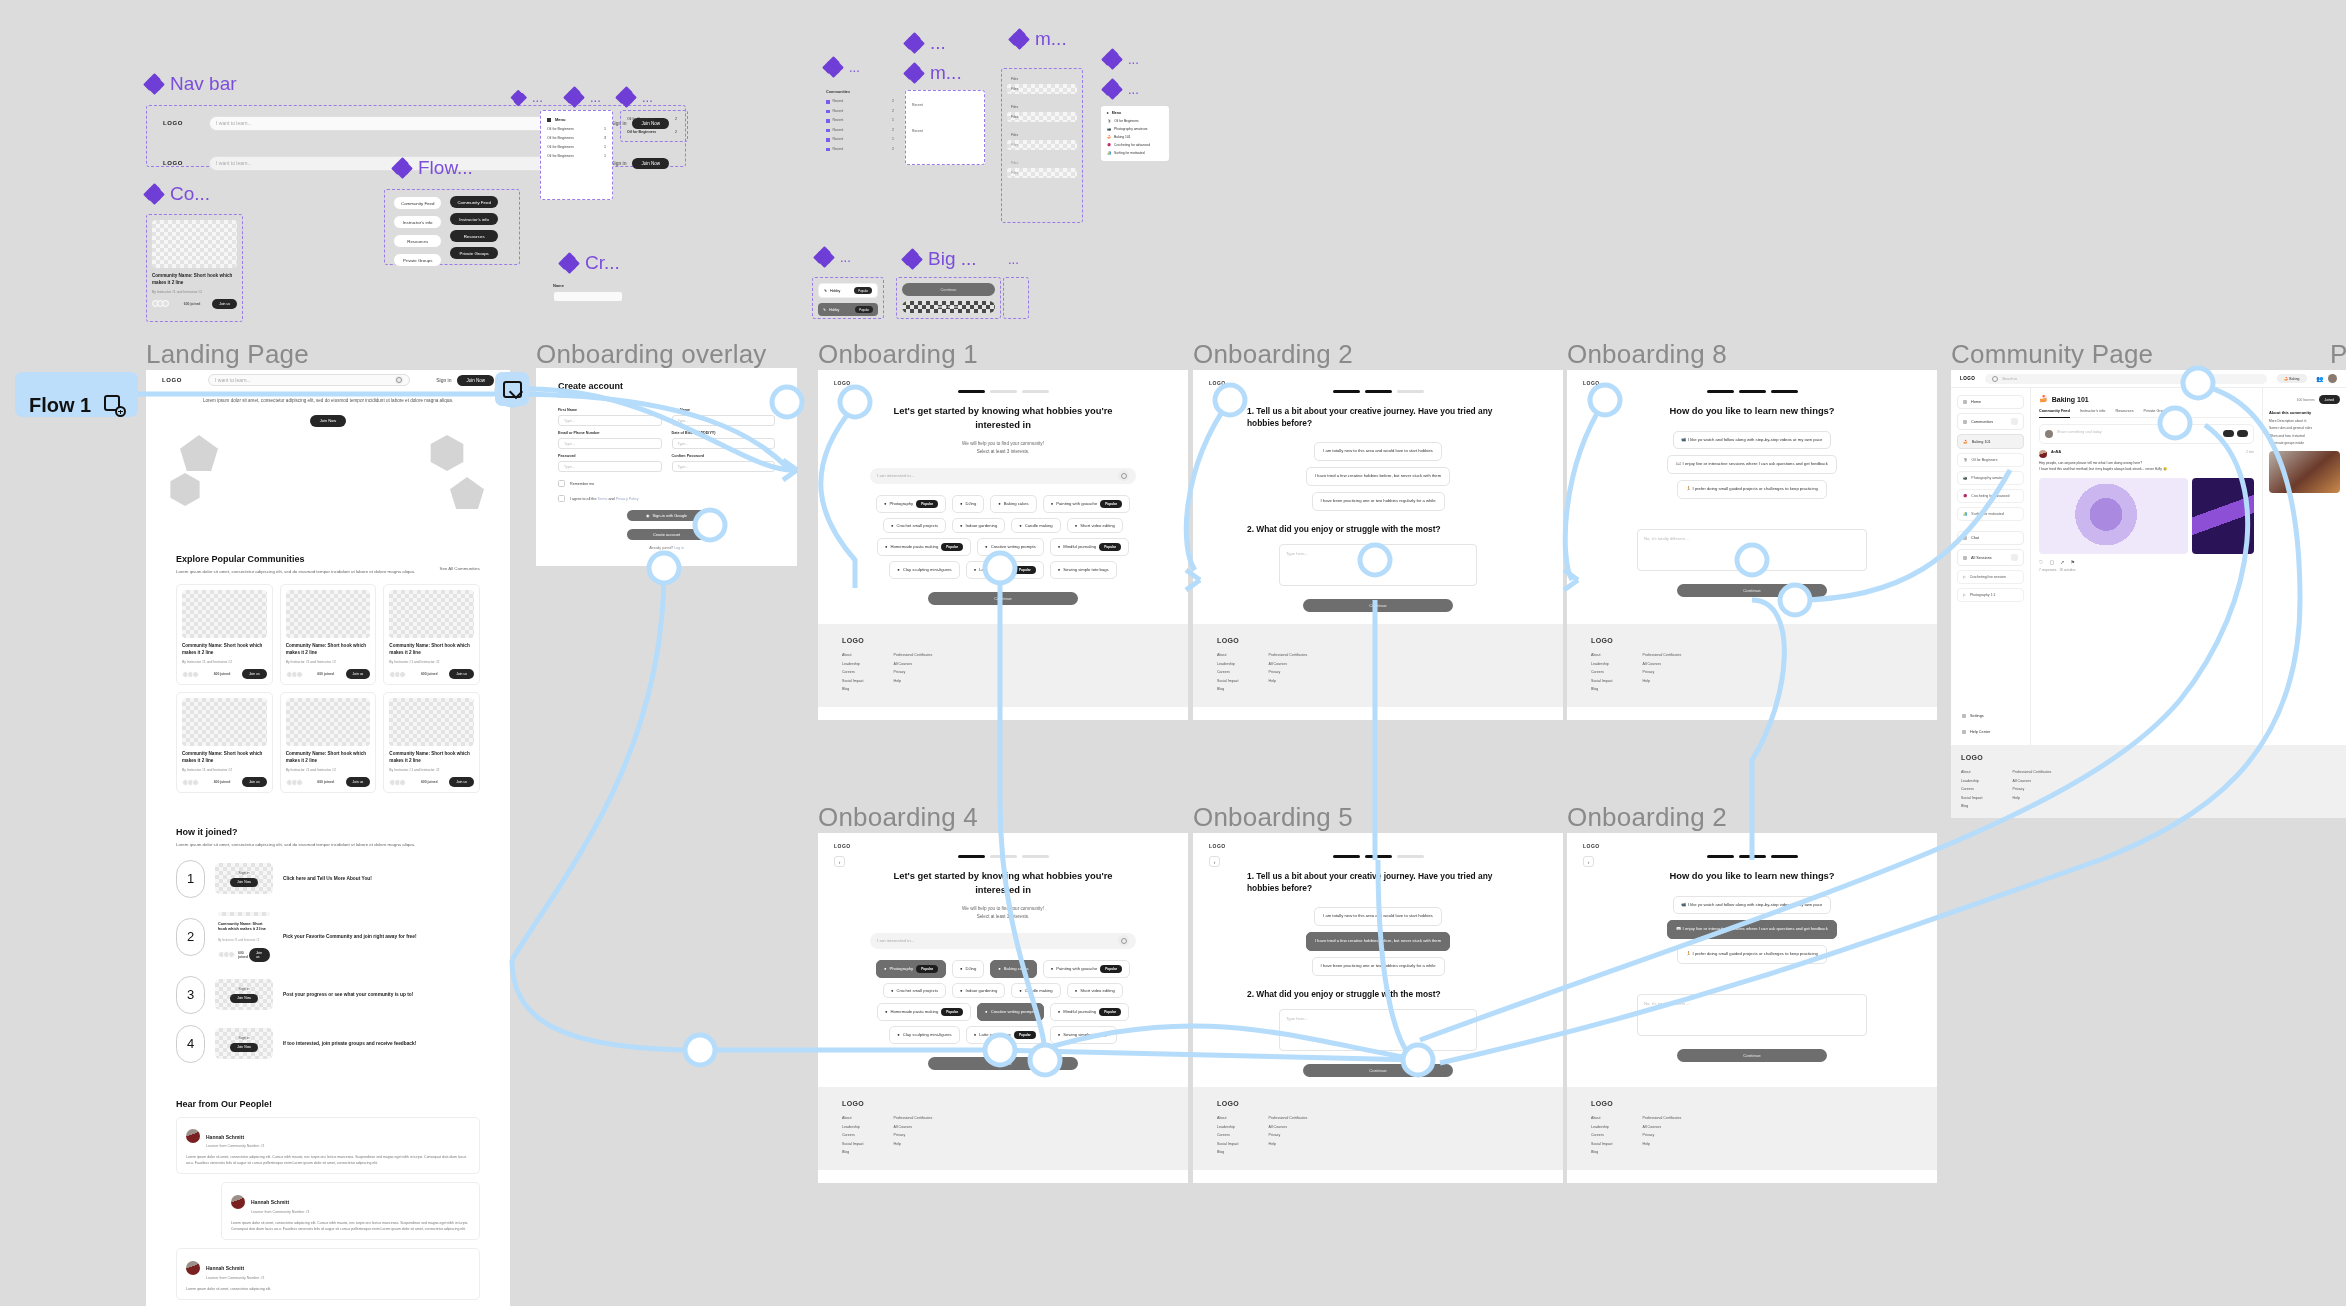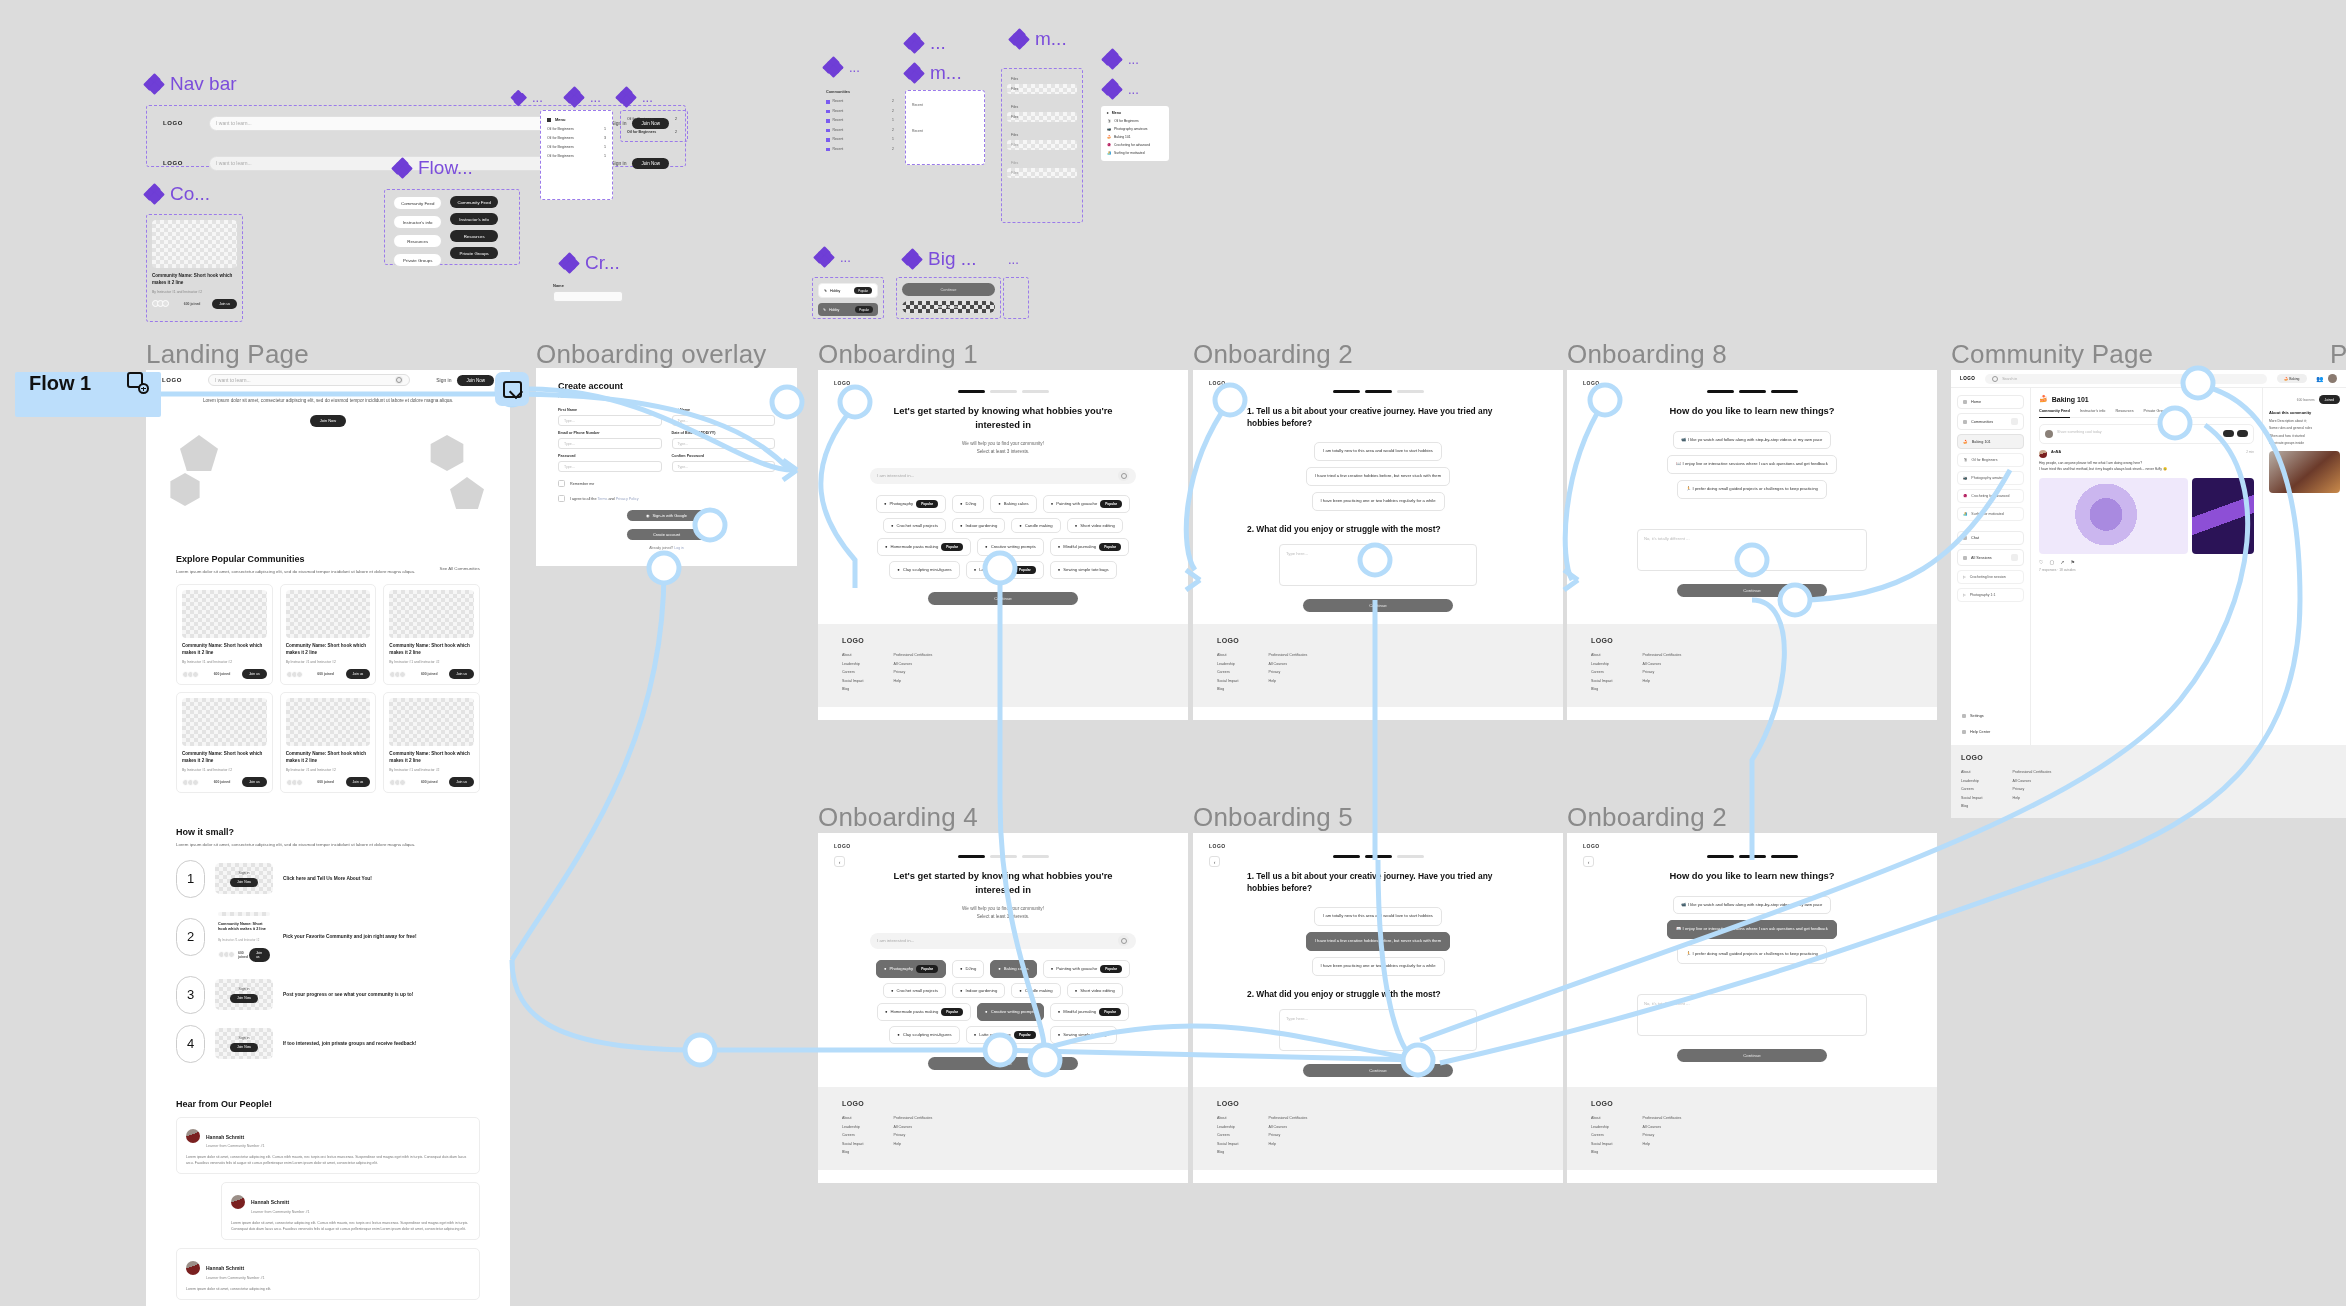--- a/index.html
+++ b/index.html
@@ -26,22 +26,22 @@
   .diamond.sm i:nth-child(1){left:3.2px;top:0;}
   .diamond.sm i:nth-child(2){left:0;top:3.2px;}
   .diamond.sm i:nth-child(3){left:6.5px;top:3.2px;}
   .diamond.sm i:nth-child(4){left:3.2px;top:6.5px;}
 
   .cgroup { position:absolute; border:1.4px dashed #9b7bea; border-radius:3px; }
   .white { background:#fff; }
 
   
   .flow-tag {
-    position:absolute; left:15px; top:372px; width:146px; height:45px;
-    background:#bcdefb; border-radius:2px; display:flex; align-items:flex-start;
+    position:absolute; left:15px; top:372px; width:123px; height:45px;
+    background:#bcdefb; border-radius:7px; display:flex; align-items:flex-end;
     justify-content:space-between; padding:0 12px 0 14px; z-index:40;
   }
   .flow-tag .txt { font-size:20px; font-weight:700; color:#111; }
   .flow-icon { width:22px; height:22px; position:relative; }
   .flow-icon .sq { position:absolute; left:0; top:0; width:16px; height:16px; border:2.2px solid #111; border-radius:3px 3px 0 3px; }
   .flow-icon .plus { position:absolute; right:0; bottom:0; width:11px; height:11px; border:2.2px solid #111; border-radius:50%; background:#bcdefb;}
   .flow-icon .plus:before,.flow-icon .plus:after{content:"";position:absolute;background:#111;}
   .flow-icon .plus:before{left:1.3px;top:2.9px;width:4.4px;height:1.6px;}
   .flow-icon .plus:after{left:2.6px;top:1.6px;width:1.6px;height:4.4px;}
 
@@ -726,21 +726,21 @@
                 <i></i>
               </span>
               <span class="joined">600 joined</span>
               <span class="pill-dark joinsm">Join us</span>
             </div>
           </div>
         </div>
     </div>
 
     <div class="sec" style="margin-top:34px">
-      <h2>How it small?</h2>
+      <h2>How it joined?</h2>
       <div class="sub">Lorem ipsum dolor sit amet, consectetur adipiscing elit, sed do eiusmod tempor incididunt ut labore et dolore magna aliqua.</div>
       <div id="steps">
           <div class="step">
             <div class="stepnum">1</div>
             <div class="stepimg checker">
               <span class="si-si">Sign in</span>
               <span class="pill-dark si-btn">Join Now</span>
             </div>
             <div class="steptxt">Click here and Tell Us More About You!</div>
           </div>

